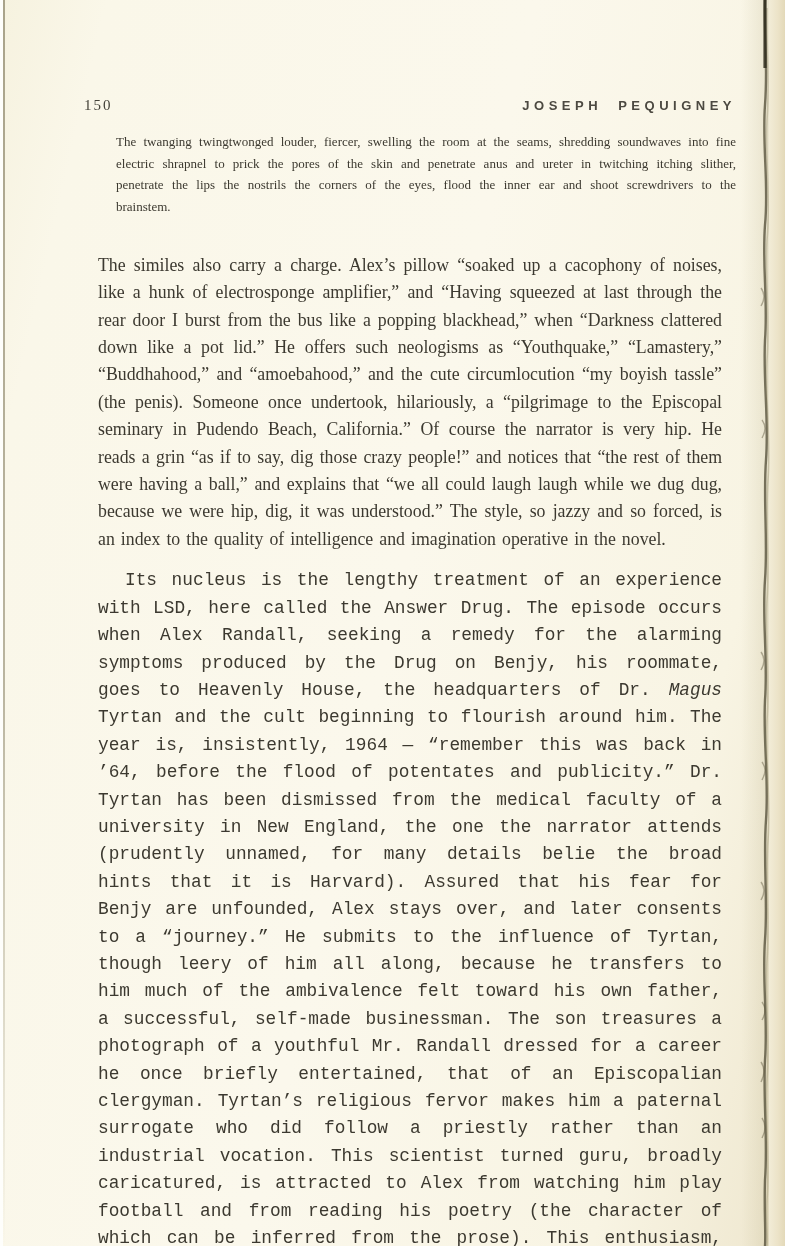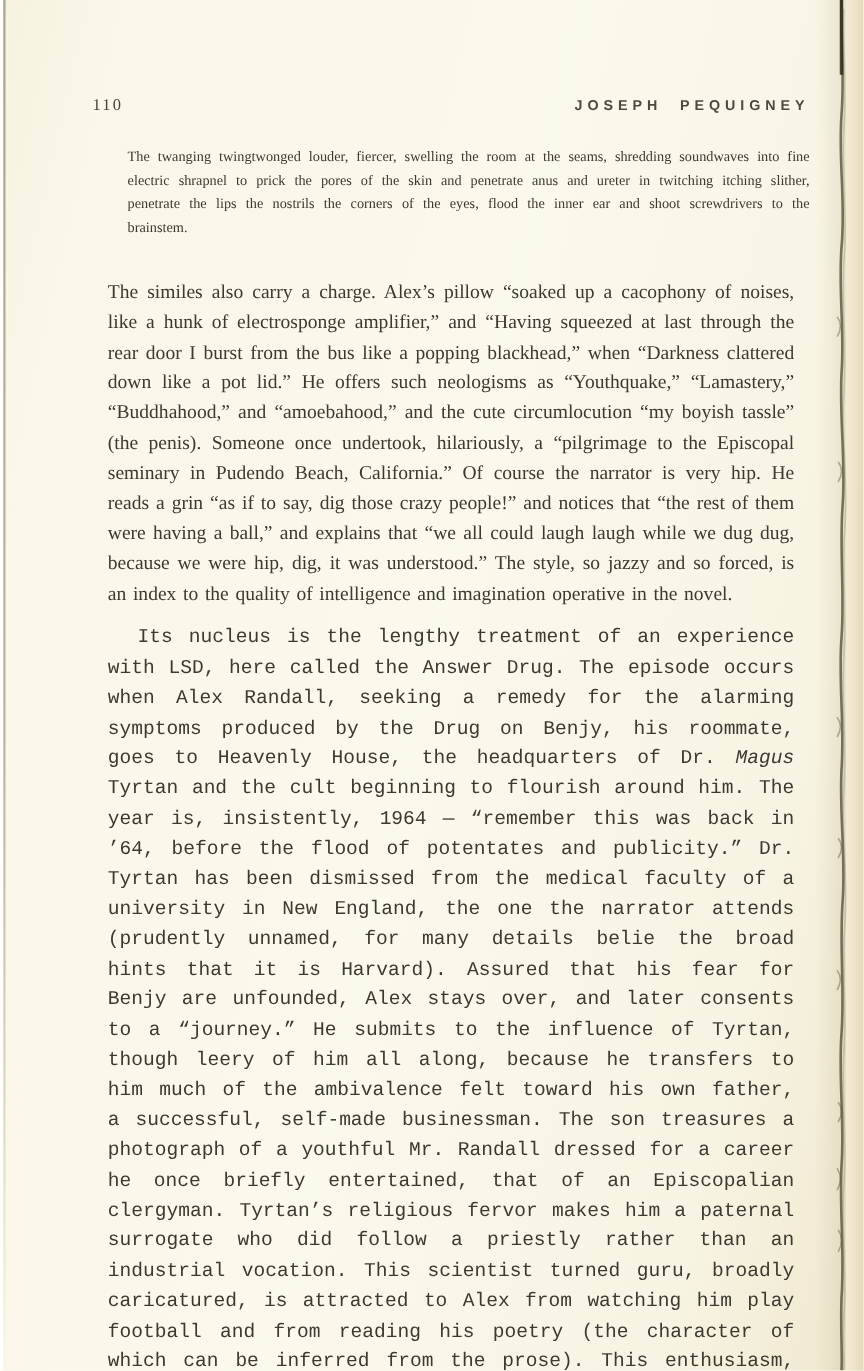--- a/index.html
+++ b/index.html
@@ -42,20 +42,21 @@
     display: flex; justify-content: space-between; align-items: baseline;
   }
   .pagenum {
     font-size: 15px; letter-spacing: 2px; color: #45433a;
   }
   .runhead {
     font-family: "Liberation Sans", sans-serif;
     font-weight: 700; font-size: 13px;
     letter-spacing: 4.5px; word-spacing: 8px;
     color: #4c4941;
+    margin-top: 10px;
   }
 
   
   .content {
     position: absolute; left: 84px; top: 131px; width: 652px;
     color: #3c3930;
   }
   .quote {
     margin-left: 32px;
     font-size: 13px; line-height: 21.7px;
@@ -69,21 +70,21 @@
   }
   .paras p.indent { text-indent: 27px; font-family: Liberation Mono, monospace; }
   .italic { font-style: italic; }
 </style>
 </head>
 <body>
 
 <div class="page">
 
   <div class="header">
-    <span class="pagenum">110</span>
+    <span class="pagenum">150</span>
     <span class="runhead">JOSEPH PEQUIGNEY</span>
   </div>
 
   <div class="content">
     <div class="quote">The twanging twingtwonged louder, fiercer, swelling the room at the seams, shredding soundwaves into fine electric shrapnel to prick the pores of the skin and penetrate anus and ureter in twitching itching slither, penetrate the lips the nostrils the corners of the eyes, flood the inner ear and shoot screwdrivers to the brainstem.</div>
     <div class="paras">
         <p><span>The similes also carry a charge. Alex’s pillow “soaked up a cacophony of noises, like a hunk of electrosponge amplifier,” and “Having squeezed at last through the rear door I burst from the bus like a popping blackhead,” when “Darkness clattered down like a pot lid.” He offers such neologisms as “Youthquake,” “Lamastery,” “Buddhahood,” and “amoebahood,” and the cute circumlocution “my boyish tassle” (the penis). Someone once undertook, hilariously, a “pilgrimage to the Episcopal seminary in Pudendo Beach, California.” Of course the narrator is very hip. He reads a grin “as if to say, dig those crazy people!” and notices that “the rest of them were having a ball,” and explains that “we all could laugh laugh while we dug dug, because we were hip, dig, it was understood.” The style, so jazzy and so forced, is an index to the quality of intelligence and imagination operative in the novel.</span></p>
         <p class="indent"><span>Its nucleus is the lengthy treatment of an experience with LSD, here called the Answer Drug. The episode occurs when Alex Randall, seeking a remedy for the alarming symptoms produced by the Drug on Benjy, his roommate, goes to Heavenly House, the headquarters of Dr. </span><span class="italic">Magus</span><span> Tyrtan and the cult beginning to flourish around him. The year is, insistently, 1964 — “remember this was back in ’64, before the flood of potentates and publicity.” Dr. Tyrtan has been dismissed from the medical faculty of a university in New England, the one the narrator attends (prudently unnamed, for many details belie the broad hints that it is Harvard). Assured that his fear for Benjy are unfounded, Alex stays over, and later consents to a “journey.” He submits to the influence of Tyrtan, though leery of him all along, because he transfers to him much of the ambivalence felt toward his own father, a successful, self-made businessman. The son treasures a photograph of a youthful Mr. Randall dressed for a career he once briefly entertained, that of an Episcopalian clergyman. Tyrtan’s religious fervor makes him a paternal surrogate who did follow a priestly rather than an industrial vocation. This scientist turned guru, broadly caricatured, is attracted to Alex from watching him play football and from reading his poetry (the character of which can be inferred from the prose). This enthusiasm, unintelligible except to its egocentric recipient, is continuously purred in soft, embarrassing, though presumably nonerotic compliments:</span></p>
       </div>
   </div>

